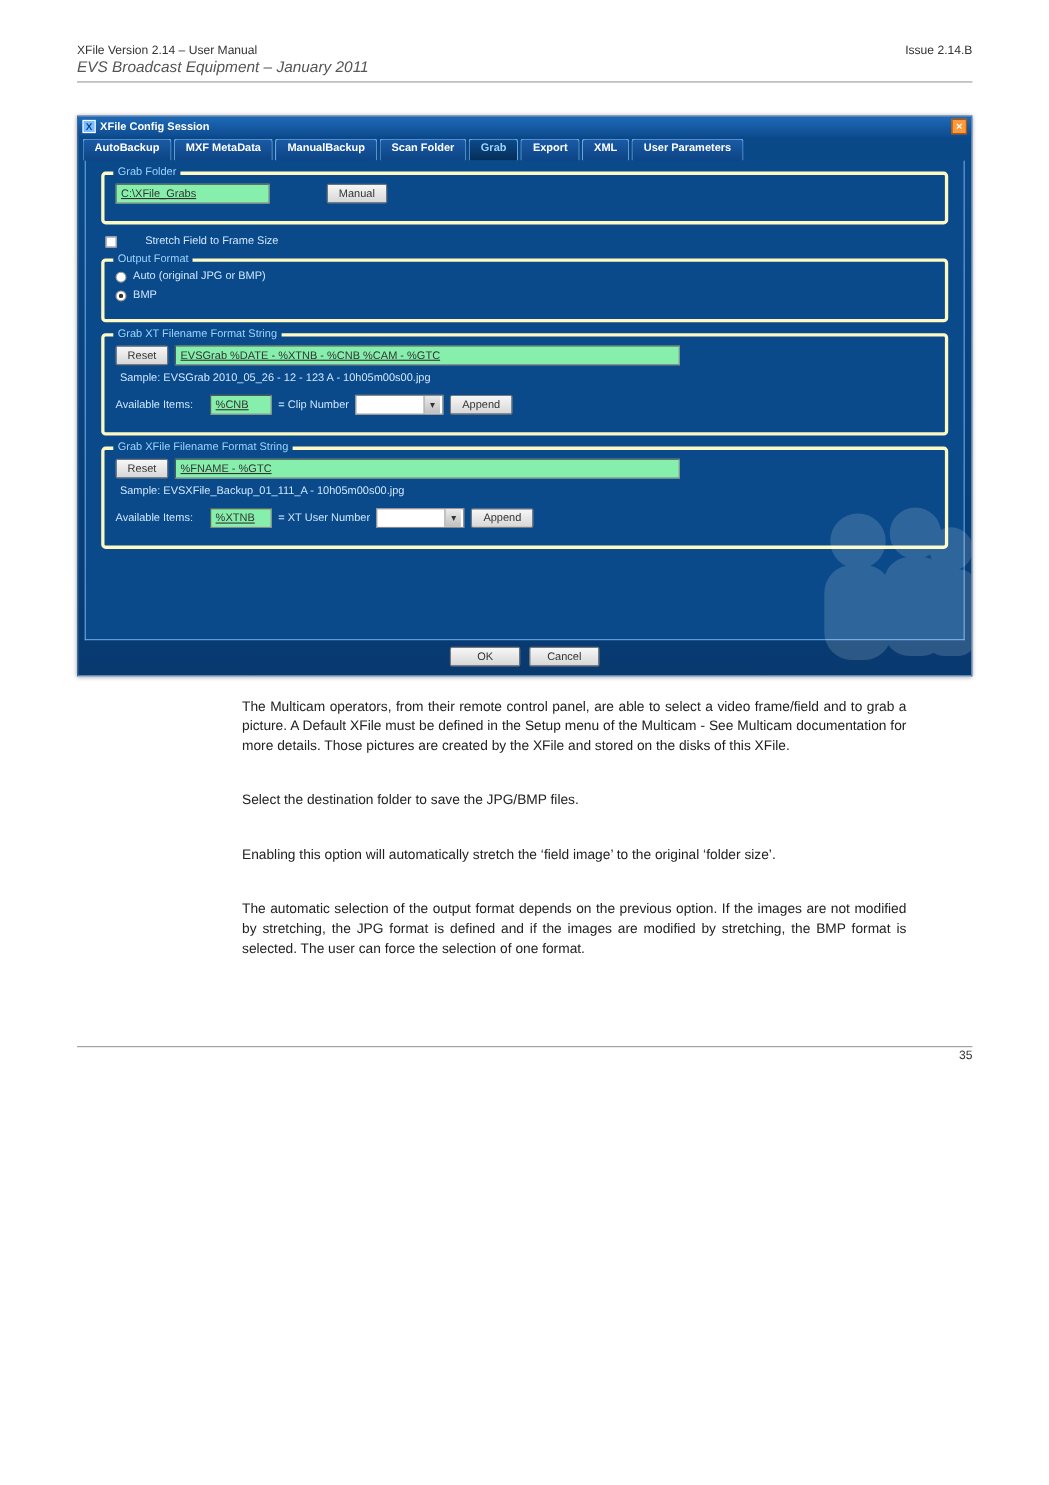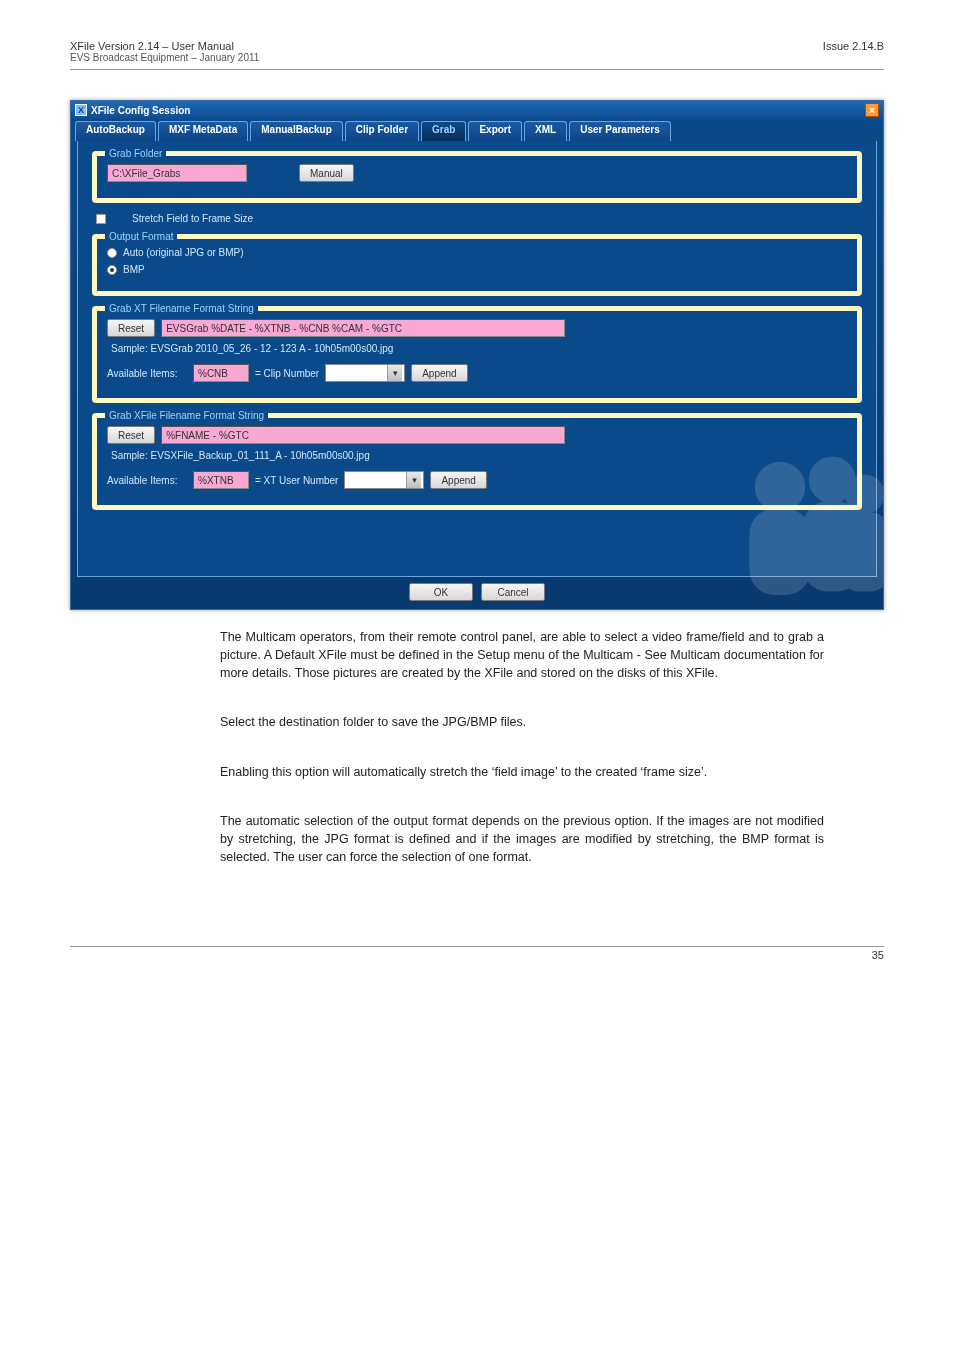--- a/index.html
+++ b/index.html
@@ -1,19 +1,19 @@
 <!DOCTYPE html>
 <html><head>
   <meta charset="utf-8">
   <style>
     * { margin: 0; padding: 0; box-sizing: border-box; }
     body { width: 954px; background: #fff; font-family: Arial, sans-serif; }
 
     .page-header { display: flex; justify-content: space-between; padding: 40px 70px 4px; font-size: 11px; color: #333; }
-    .page-header .line2 { font-size: 10px; color: #555; }
+    .page-header .line2 { font-size: 14px; color: #555; font-style: italic; }
     .header-rule { border: none; border-top: 1px solid #999; margin: 2px 70px 0; }
 
     .screenshot {
       margin: 30px 70px 0;
       height: 510px;          
       position: relative;
       border: 1px solid #3a6aa0;
       background: linear-gradient(#0a4a8a, #083a70);
       box-shadow: 0 0 4px rgba(0,0,0,.4);
       overflow: hidden;
@@ -47,29 +47,29 @@
     .tab.active { color: #9bd2ff; background: linear-gradient(#0c4a8a,#062d58); }
 
     .tabbody {
       position: absolute; top: 40px; bottom: 32px; left: 6px; right: 6px;
       border: 1px solid #6aa5e0; border-top: none;
       background: #0a4a8a;
       padding: 10px 14px;
       font: 10px Arial; color: #cfe7ff;
     }
 
-    .groupbox { border: 5px solid #fef9c3; border-radius: 4px; margin-bottom: 10px; padding: 8px 10px 10px; position: relative; }
+    .groupbox { border: 3px solid #fef9c3; border-radius: 4px; margin-bottom: 10px; padding: 8px 10px 10px; position: relative; }
     .group-legend { position: absolute; top: -8px; left: 8px; background: #0a4a8a; padding: 0 4px; color: #9bd2ff; font: 10px Arial; }
 
     .textbox {
-      height: 18px; background: #f9a8d4; color: #333; border: 1px solid #888;
+      height: 18px; background: #86efac; color: #333; border: 1px solid #888;
       border-top-color:#555; border-left-color:#555; padding: 1px 4px; font: 10px Arial;
-      display:flex; align-items:center;
-    }
-    .textbox.wide { width: 404px; }
+      display:flex; align-items:center;text-decoration:underline;
+    }
+    .textbox.wide { width: 459px; }
     .textbox.small { width: 140px; }
     .textbox.sel { width: 56px; }
 
     .btn {
       height: 18px; padding: 0 10px; font:10px Arial; color:#333;
       background: linear-gradient(#f7f7f7,#d7d7d7); border:1px solid #7a7a7a; border-radius:2px; cursor:pointer;
       display:inline-flex; align-items:center;
     }
 
     .row { display:flex; align-items:center; gap:6px; margin-bottom:6px; }
@@ -126,21 +126,21 @@
       <div class="xicon">X</div>
       <div class="title-text">XFile Config Session</div>
     </div>
     <div class="closebtn">×</div>
   </div>
 
   <div class="tabstrip">
     <div class="tab">AutoBackup</div>
     <div class="tab">MXF MetaData</div>
     <div class="tab">ManualBackup</div>
-    <div class="tab">Clip Folder</div>
+    <div class="tab">Scan Folder</div>
     <div class="tab active">Grab</div>
     <div class="tab">Export</div>
     <div class="tab">XML</div>
     <div class="tab">User Parameters</div>
   </div>
 
   <div class="tabbody">
 
     <div class="groupbox">
       <div class="group-legend">Grab Folder</div>
@@ -221,19 +221,19 @@
 
   <div class="footer-bar">
     <div class="btn" style="min-width:64px; justify-content:center">OK</div>
     <div class="btn" style="min-width:64px; justify-content:center">Cancel</div>
   </div>
 
 </div>
 
 <div class="body-text first">The Multicam operators, from their remote control panel, are able to select a video frame/field and to grab a picture. A Default XFile must be defined in the Setup menu of the Multicam - See Multicam documentation for more details. Those pictures are created by the XFile and stored on the disks of this XFile.</div>
 <div class="body-text body-section">Select the destination folder to save the JPG/BMP files.</div>
-<div class="body-text body-section">Enabling this option will automatically stretch the ‘field image’ to the created ‘frame size’.</div>
+<div class="body-text body-section">Enabling this option will automatically stretch the ‘field image’ to the original ‘folder size’.</div>
 <div class="body-text body-section">The automatic selection of the output format depends on the previous option. If the images are not modified by stretching, the JPG format is defined and if the images are modified by stretching, the BMP format is selected. The user can force the selection of one format.</div>
 
 <div class="page-footer">
   <hr class="footer-rule">
   <div class="page-number">35</div>
 </div>
 
 </body></html>

